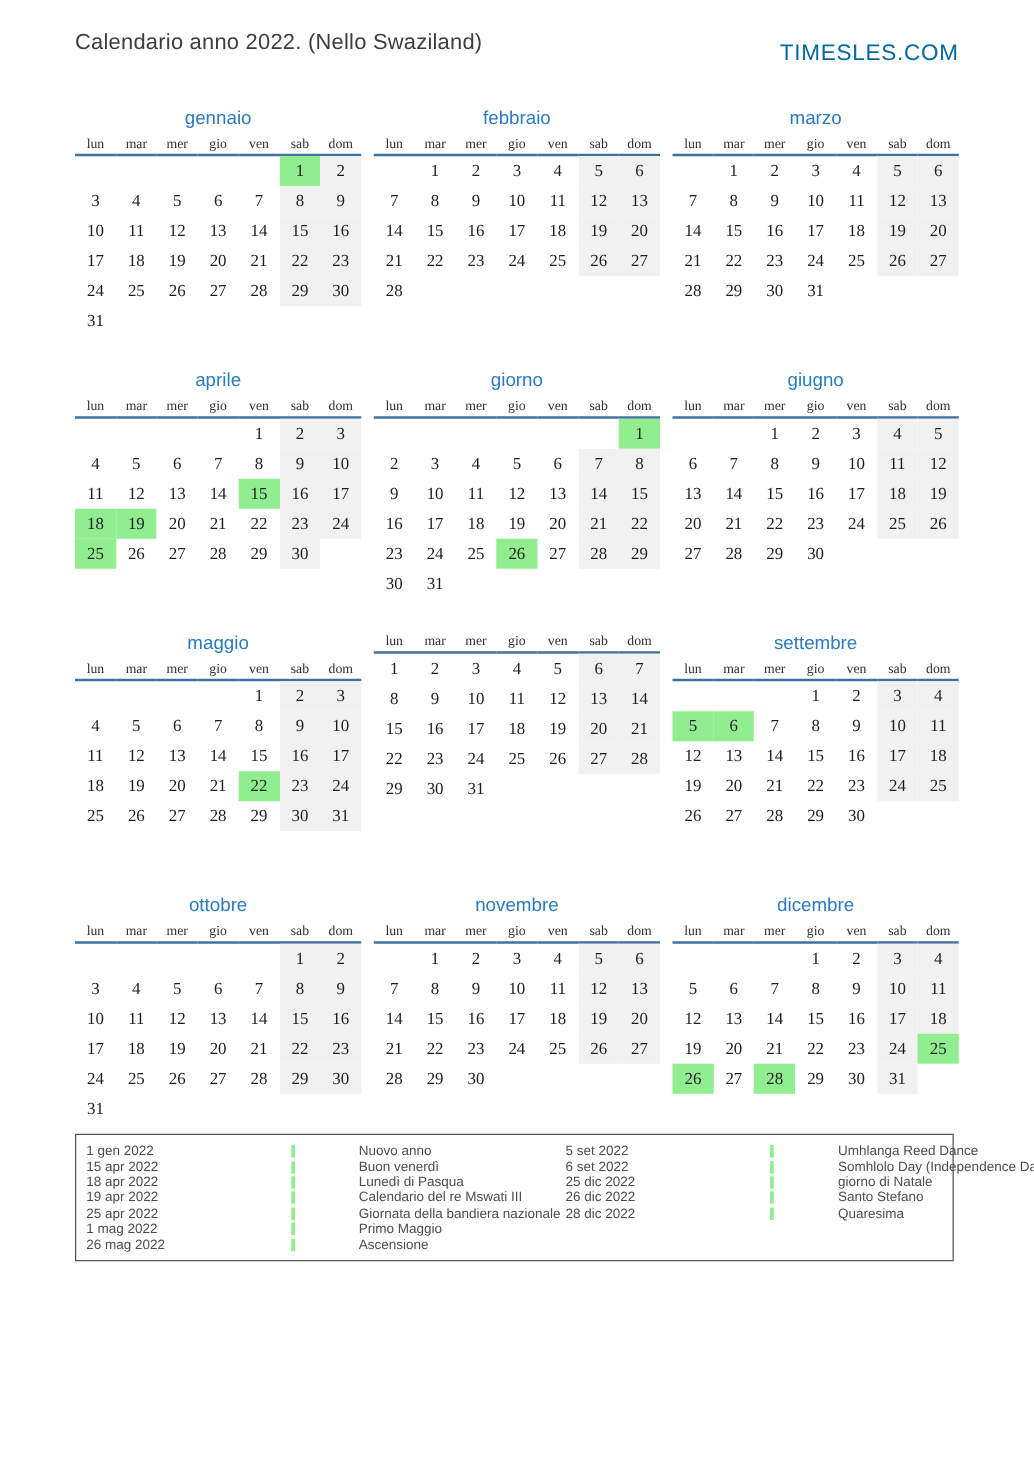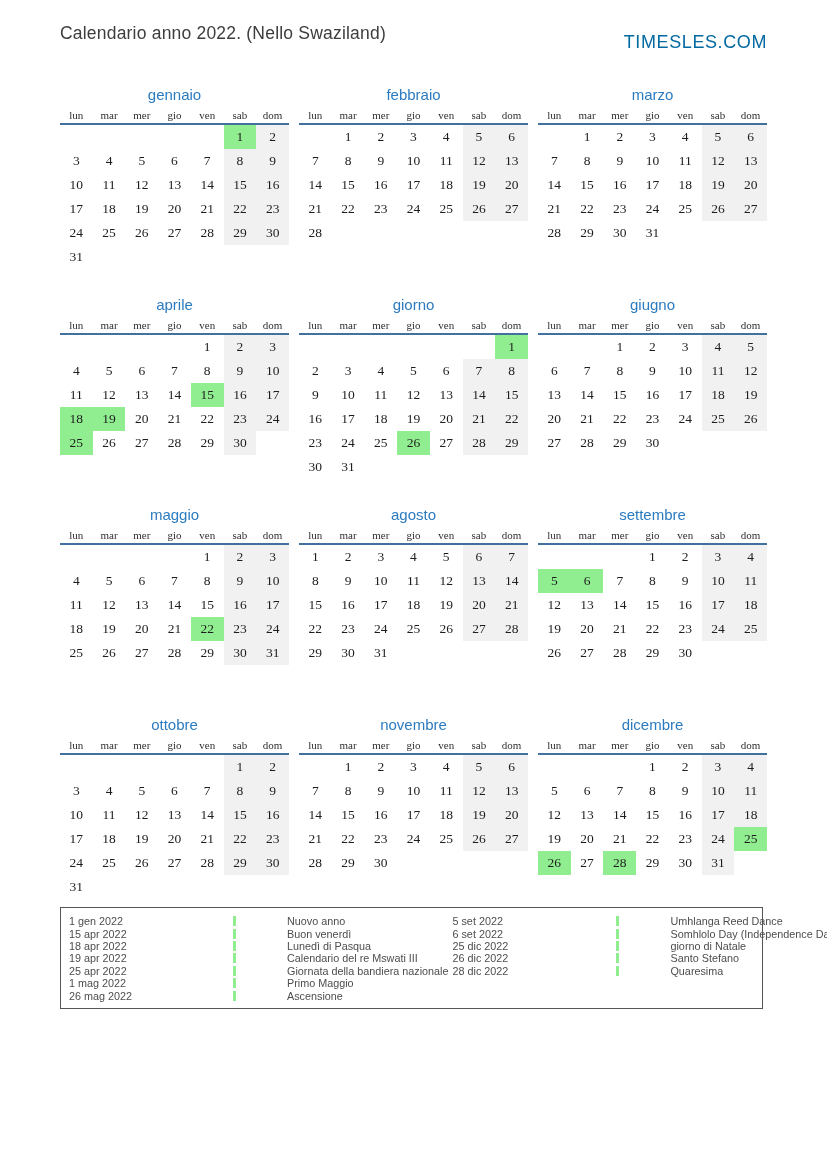--- a/index.html
+++ b/index.html
@@ -414,21 +414,20 @@
           <div class="day">25</div>
           <div class="day">26</div>
           <div class="day">27</div>
           <div class="day">28</div>
           <div class="day">29</div>
           <div class="day we">30</div>
           <div class="day we">31</div>
         </div>
       </div>
       <div class="month">
-        <div class="month-title">agosto</div>
         <div class="cal">
           <div class="wd">lun</div>
           <div class="wd">mar</div>
           <div class="wd">mer</div>
           <div class="wd">gio</div>
           <div class="wd">ven</div>
           <div class="wd">sab</div>
           <div class="wd">dom</div>
           <div class="day">1</div>
           <div class="day">2</div>

